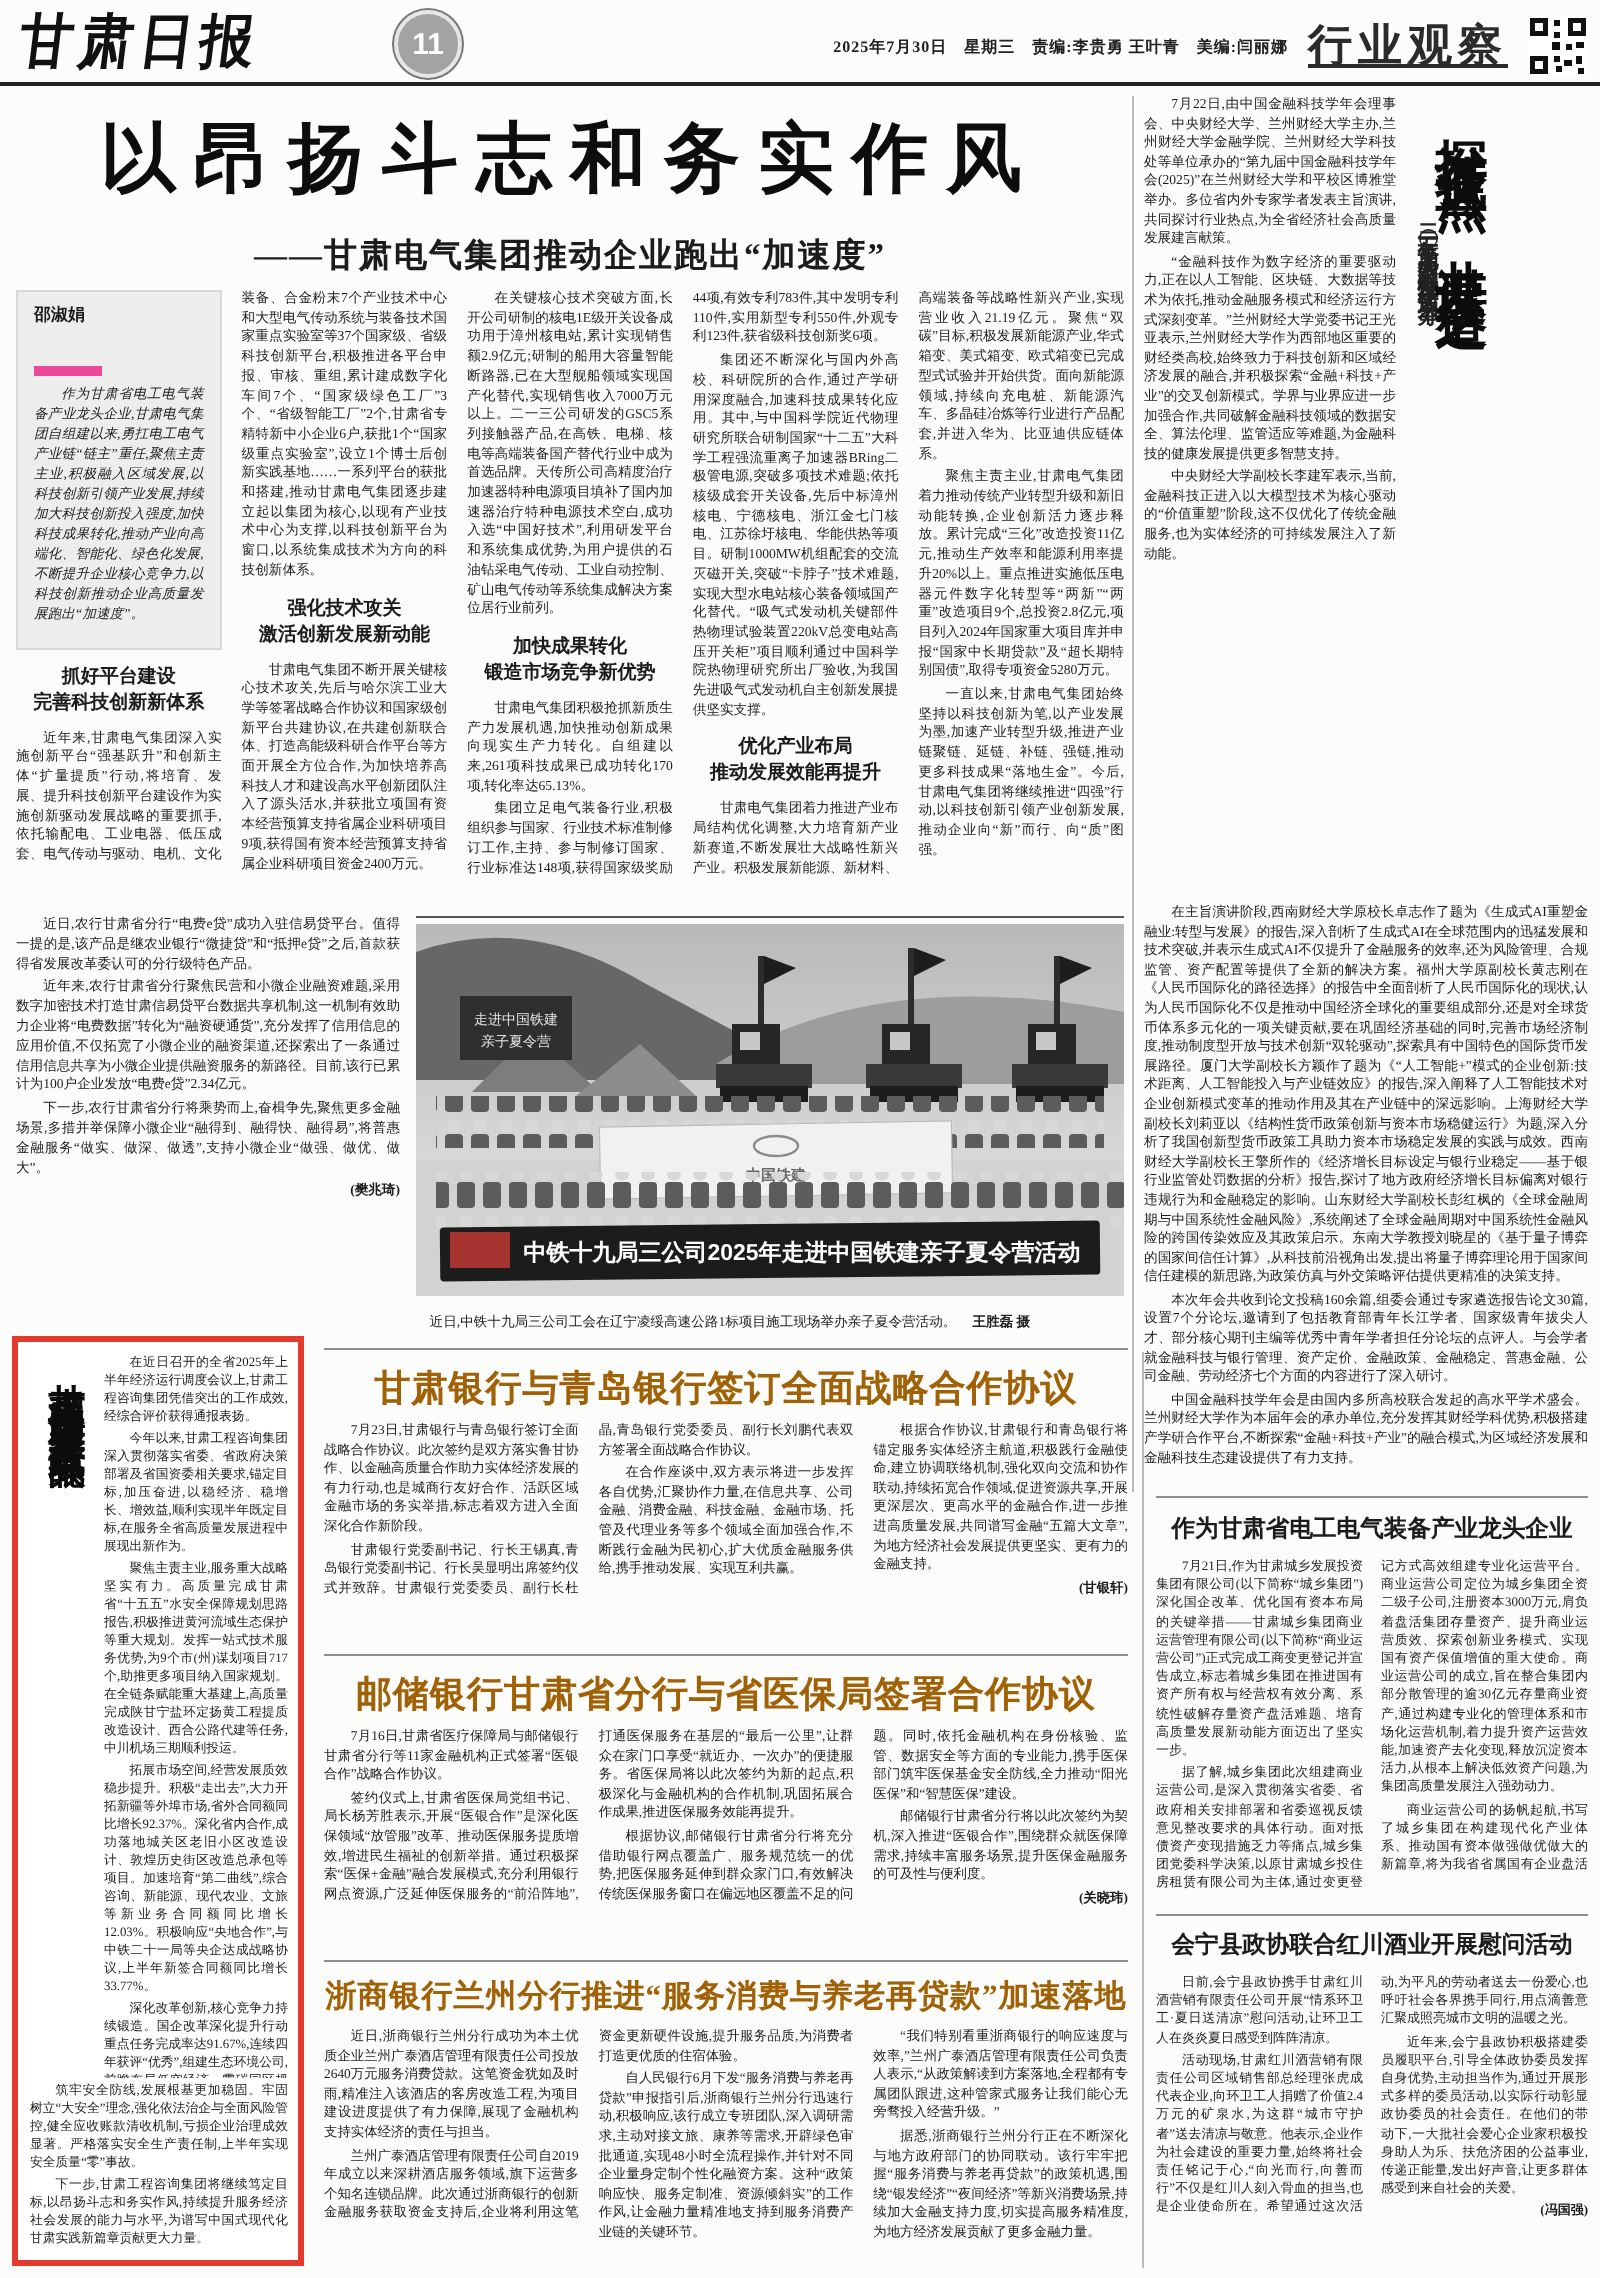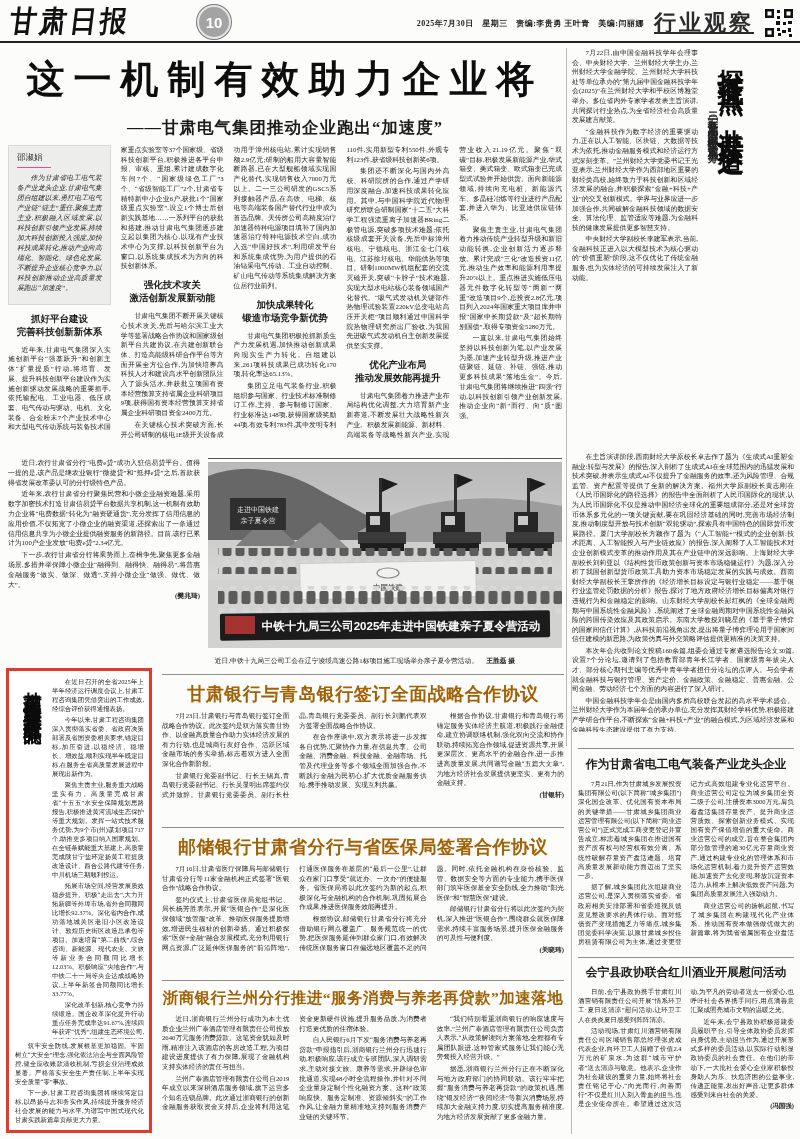--- a/index.html
+++ b/index.html
@@ -23,22 +23,22 @@
   .hd-line{left:0;top:41px;width:800px;height:2px;background:#222;}
   
   .lead{left:8px;top:46px;width:554px;height:410px;overflow:hidden;}
   .lead h1{margin:8px 0 0 0;text-align:center;font-size:38px;letter-spacing:9px;
            font-family:"Liberation Sans","DejaVu Sans",sans-serif;color:#0d0d0d;}
   .lead h2{margin:12px 0 6px 0;text-align:center;font-size:16.5px;letter-spacing:1px;}
   .lead-body{height:300px;column-count:5;column-gap:10px;font-size:6.8px;line-height:9.7px;
              text-align:justify;overflow:hidden;margin-top:6px;}
   .byline-box{background:#ededeb;border:1px solid #d8d8d4;padding:7px 8px 9px 8px;margin-bottom:6px;
               break-inside:avoid;}
-  .byline-name{font-weight:normal;font-size:8.5px;text-indent:0;border-bottom:1px solid #ec4899;
-               padding-bottom:4px;margin-bottom:5px;width:40%;}
+  .byline-name{font-weight:bold;font-size:8.5px;text-indent:0;border-bottom:5px solid #ec4899;
+               padding-bottom:20px;margin-bottom:5px;width:40%;}
   .byline-intro{font-style:italic;font-size:6.8px;line-height:10px;text-indent:2em;}
   .lead-body h3{column-span:none;text-align:center;font-size:9.5px;line-height:13px;margin:7px 0;
                 font-family:"Liberation Sans","DejaVu Sans",sans-serif;white-space:pre-line;}
   
   .vrule{width:1px;background:#b9b9b6;}
   .fintech{left:572px;top:48px;width:222px;height:700px;overflow:hidden;font-size:6.8px;
            line-height:9.6px;text-align:justify;}
   .fin-top{display:flex;height:396px;overflow:hidden;}
   .fin-t-body{width:126px;overflow:hidden;}
   .vert{writing-mode:vertical-rl;}
@@ -81,21 +81,21 @@
   .chengxiang .cols2{height:168px;}
   .huining{left:578px;top:960px;height:174px;}
   .huining .cols2{height:140px;}
 </style>
 </head>
 <body>
 
 <div class="page">
 
   <div class="abs masthead">甘肃日报</div>
-  <div class="abs pagenum">10</div>
+  <div class="abs pagenum">11</div>
   <div class="abs hd-right">
     <div class="dateline">
       <span>2025年7月30日</span>
       <span>星期三</span>
       <span>责编:李贵勇 王叶青</span>
       <span>美编:闫丽娜</span>
     </div>
     <div class="section-name">行业观察</div>
     <svg width="30" height="30" viewBox="0 0 30 30">
       <rect width="30" height="30" fill="#fff"></rect>
@@ -113,21 +113,21 @@
         <rect x="13" y="20" width="3" height="3" fill="#111"></rect>
       <rect x="18" y="22" width="4" height="3" fill="#111"></rect>
         <rect x="24" y="20" width="3" height="4" fill="#111"></rect>
       <rect x="14" y="25" width="3" height="3" fill="#111"></rect>
         <rect x="25" y="26" width="3" height="3" fill="#111"></rect>
     </svg>
   </div>
   <div class="abs hd-line"></div>
 
   <div class="abs lead">
-    <h1>这一机制有效助力企业将</h1>
+    <h1>以昂扬斗志和务实作风</h1>
     <h2>——甘肃电气集团推动企业跑出“加速度”</h2>
     <div class="lead-body">
       <div class="byline-box">
         <div class="byline-name">邵淑娟</div>
         <p class="byline-intro">作为甘肃省电工电气装备产业龙头企业,甘肃电气集团自组建以来,勇扛电工电气产业链“链主”重任,聚焦主责主业,积极融入区域发展,以科技创新引领产业发展,持续加大科技创新投入强度,加快科技成果转化,推动产业向高端化、智能化、绿色化发展,不断提升企业核心竞争力,以科技创新推动企业高质量发展跑出“加速度”。</p>
       </div>
       <h3>抓好平台建设
 完善科技创新新体系</h3>
       <p>近年来,甘肃电气集团深入实施创新平台“强基跃升”和创新主体“扩量提质”行动,将培育、发展、提升科技创新平台建设作为实施创新驱动发展战略的重要抓手,依托输配电、工业电器、低压成套、电气传动与驱动、电机、文化装备、合金粉末7个产业技术中心和大型电气传动系统与装备技术国家重点实验室等37个国家级、省级科技创新平台,积极推进各平台申报、审核、重组,累计建成数字化车间7个、“国家级绿色工厂”3个、“省级智能工厂”2个,甘肃省专精特新中小企业6户,获批1个“国家级重点实验室”,设立1个博士后创新实践基地……一系列平台的获批和搭建,推动甘肃电气集团逐步建立起以集团为核心,以现有产业技术中心为支撑,以科技创新平台为窗口,以系统集成技术为方向的科技创新体系。</p>
       <h3>强化技术攻关

